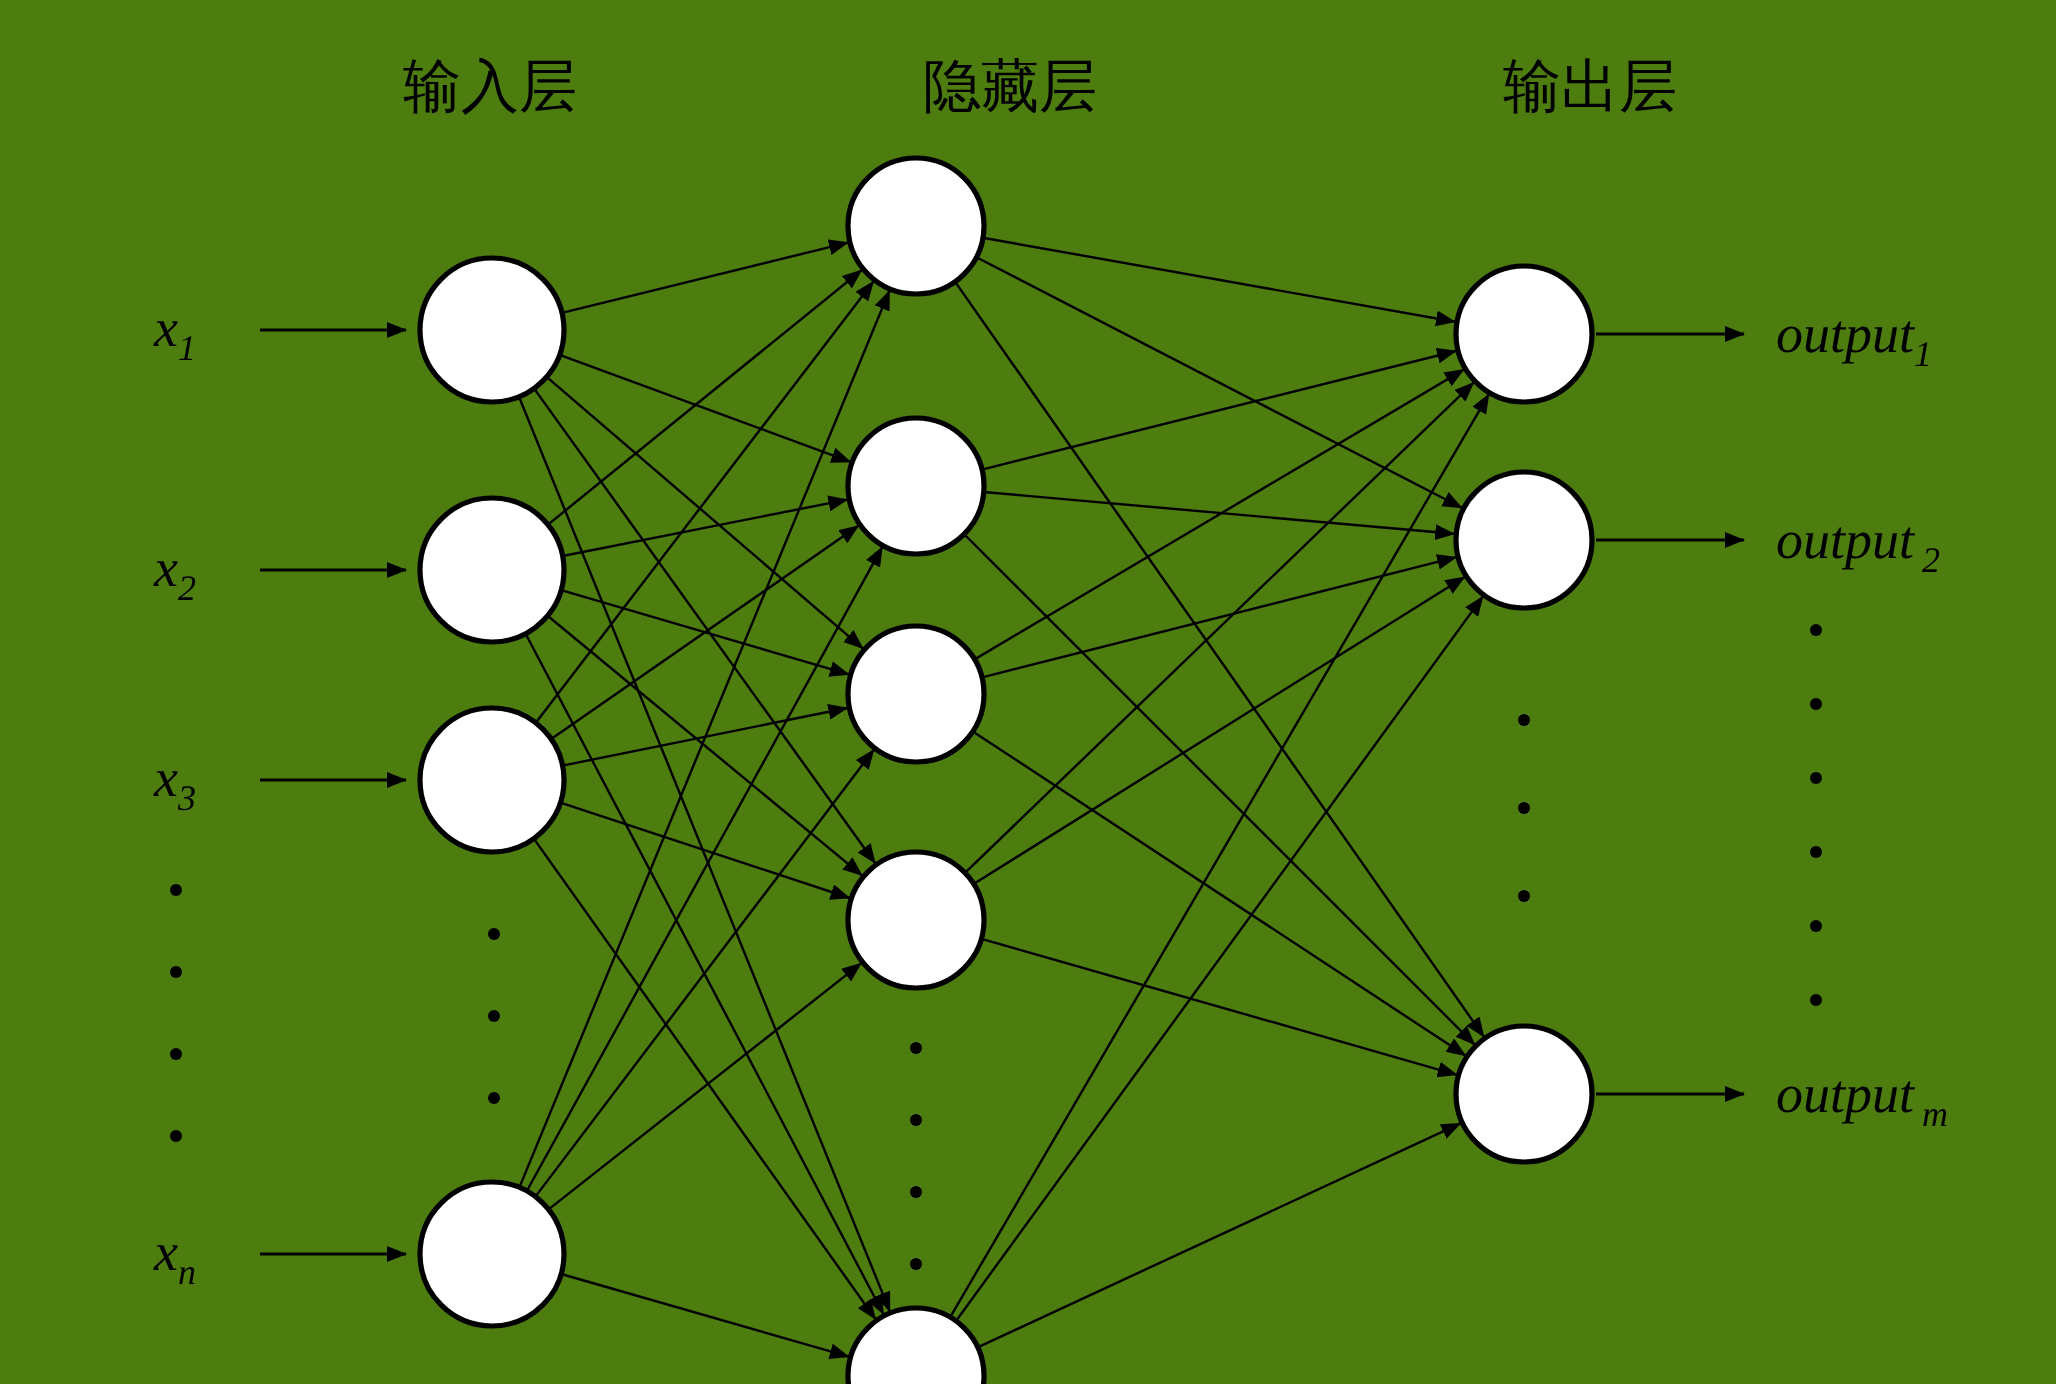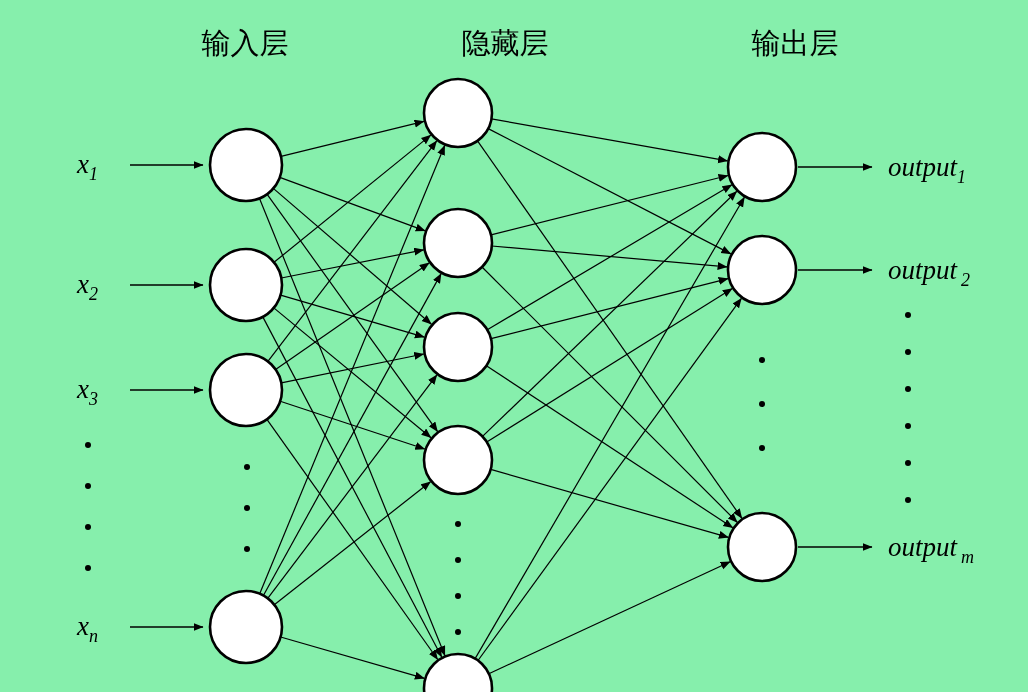--- a/index.html
+++ b/index.html
@@ -1,19 +1,19 @@
 <!DOCTYPE html>
 <html><head>
 <meta charset="utf-8">
 <style>
   html,body{margin:0;padding:0;background:#ffffff;}
   #canvas{
     position:relative;
     width:1028px;height:692px;
-    background:#86efac;
+    background:#4d7c0f;
     overflow:hidden;
     font-family:"Liberation Serif",serif;
   }
   svg{display:block;}
   .node{fill:#ffffff;stroke:#000000;stroke-width:2.6;}
   .edge{stroke:#000000;stroke-width:1.2;}
   .io-arrow{stroke:#000000;stroke-width:1.6;}
   .layer-title{
     font-family:"Liberation Serif",serif;
     font-size:29px;

